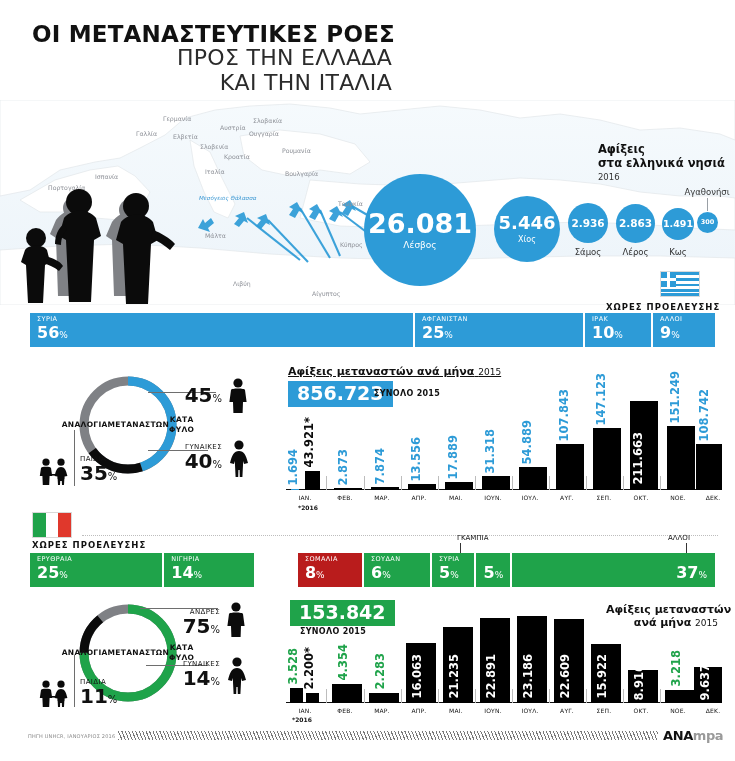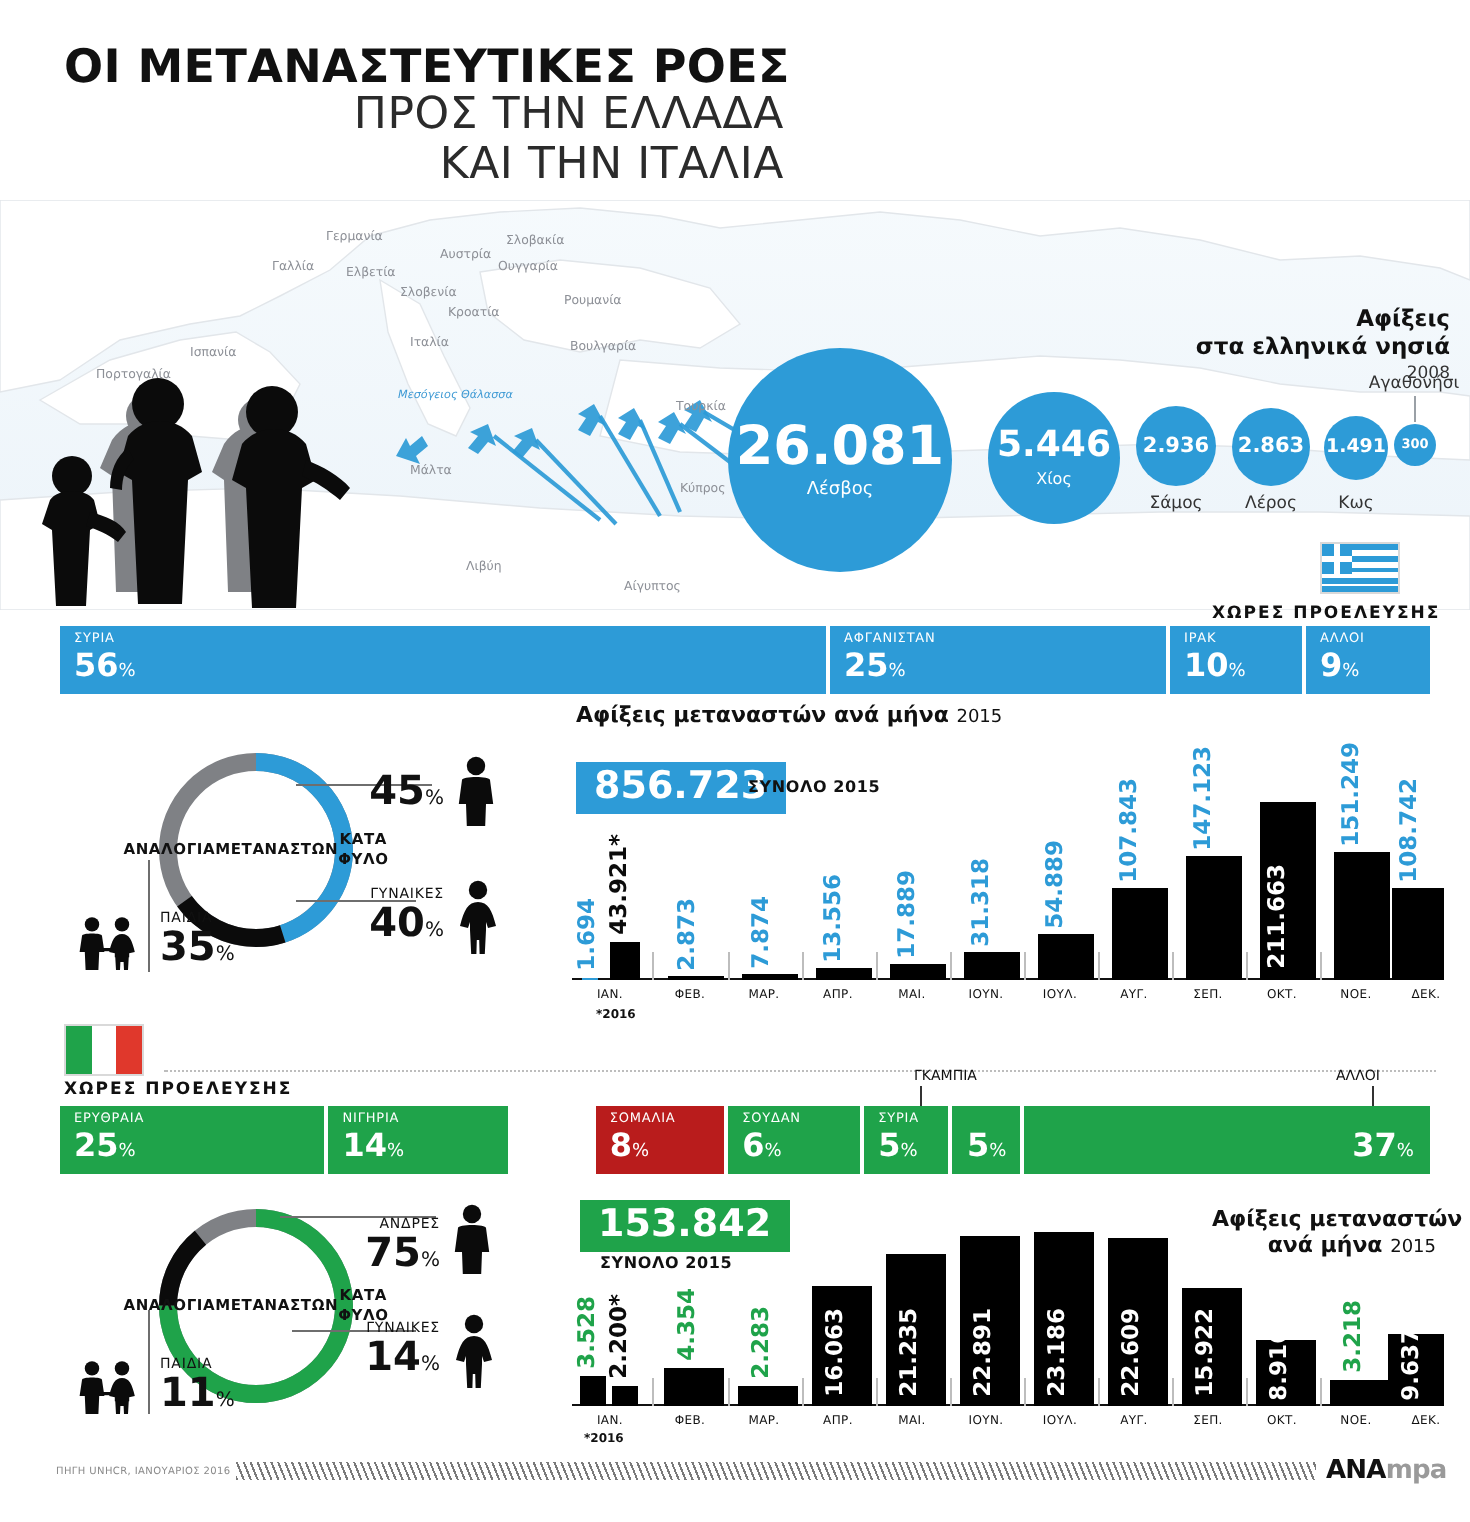--- a/index.html
+++ b/index.html
@@ -28,21 +28,21 @@
   .people{position:absolute;left:12px;top:180px;width:210px;height:125px;}
 
   
   .bubble{position:absolute;border-radius:50%;background:#2d9bd7;color:#fff;
           display:flex;flex-direction:column;align-items:center;justify-content:center;}
   .bub-num{font-weight:bold;line-height:1;}
   .bub-sub{font-size:9px;font-weight:400;margin-top:3px;}
   .isl-name{position:absolute;font-size:8.5px;color:#333;white-space:nowrap;text-align:center;}
   .isl-stem{position:absolute;width:1px;background:#9aa0a6;}
 
-  .arrivals-head{position:absolute;right:10px;top:152px;text-align:right;}
+  .arrivals-head{position:absolute;right:10px;top:142px;text-align:left;}
   .ah1{font-size:11.5px;font-weight:bold;color:#111;line-height:1.25;}
   .ah2{font-size:8.5px;color:#333;margin-top:1px;}
 
   
   .flag{position:absolute;width:40px;height:26px;border:1px solid #d9d9d9;box-sizing:border-box;overflow:hidden;}
   .flag-gr{background:#fff;}
   .gr-stripe{position:absolute;left:0;width:100%;height:2.9px;background:#2d9bd7;}
   .gr-canton{position:absolute;left:0;top:0;width:14.5px;height:14.5px;background:#2d9bd7;}
   .gr-cross-v{position:absolute;left:6.1px;top:0;width:2.9px;height:14.5px;background:#fff;}
   .gr-cross-h{position:absolute;left:0;top:5.8px;width:14.5px;height:2.9px;background:#fff;}
@@ -201,21 +201,21 @@
 
       <circle cx="124" cy="26" r="13"></circle>
       <path d="M109,42 c8,-10 24,-10 32,0 l5,18 -7,4 -3,60 -22,0 -3,-60 -7,-4 z"></path>
       <path d="M141,50 c8,3 17,8 22,14 l-5,6 c-6,-5 -12,-9 -19,-12 z"></path>
     </g>
   </svg>
 
   <div class="arrivals-head">
     <div class="ah1">Αφίξεις</div>
     <div class="ah1">στα ελληνικά νησιά</div>
-    <div class="ah2">2008</div>
+    <div class="ah2">2016</div>
   </div>
 
   <div class="bubble" style="left:364px;top:174px;width:112px;height:112px;">
     <div class="bub-num" style="font-size:27px;">26.081</div>
     <div class="bub-sub">Λέσβος</div>
   </div>
 
   <div class="bubble" style="left:494px;top:196px;width:66px;height:66px;">
     <div class="bub-num" style="font-size:18px;">5.446</div>
     <div class="bub-sub" style="font-size:8px;">Χίος</div>
@@ -314,21 +314,21 @@
   </div>
   <svg class="kid" style="left:36px;top:458px;" width="36" height="28" viewBox="0 0 36 28">
     <circle cx="10" cy="4.2" r="3.6" fill="#0b0b0b"></circle>
     <path d="M5,10 c0,-1.6 10,-1.6 10,0 l1.2,8 -2.6,0 -0.4,9 -6.4,0 -0.4,-9 -2.6,0 z" fill="#0b0b0b"></path>
     <circle cx="25" cy="4.2" r="3.6" fill="#0b0b0b"></circle>
     <path d="M25,9 c3.6,0 5,3 6.4,9 l-2.8,0.6 0,2 -7.2,0 0,-2 -2.8,-0.6 c1.4,-6 2.8,-9 6.4,-9 z" fill="#0b0b0b"></path>
     <path d="M21.6,20 l6.8,0 -0.4,7 -2,0 -0.2,-4 -1.6,0 -0.2,4 -2,0 z" fill="#0b0b0b"></path>
     <path d="M14,16 l8,0 0,1.6 -8,0 z" fill="#0b0b0b"></path>
   </svg>
 
-  <div class="chart-title" style="left:288px;top:351px;">
+  <div class="chart-title" style="left:288px;top:365px;text-decoration:underline;">
     <span>Αφίξεις μεταναστών ανά μήνα</span>
     <em>2015</em>
   </div>
   <div class="total-chip" style="left:288px;top:381px;background:#2d9bd7;">856.723</div>
   <div class="total-lbl" style="left:374px;top:389px;">ΣΥΝΟΛΟ 2015</div>
 
   <div class="bars" style="left:286px;top:400px;width:436px;height:90px;">
     <div class="axis-line" style="left:0;bottom:0;width:436px;"></div>
 
     <div class="bar-col" style="left:4px;width:32px;height:90px;">

